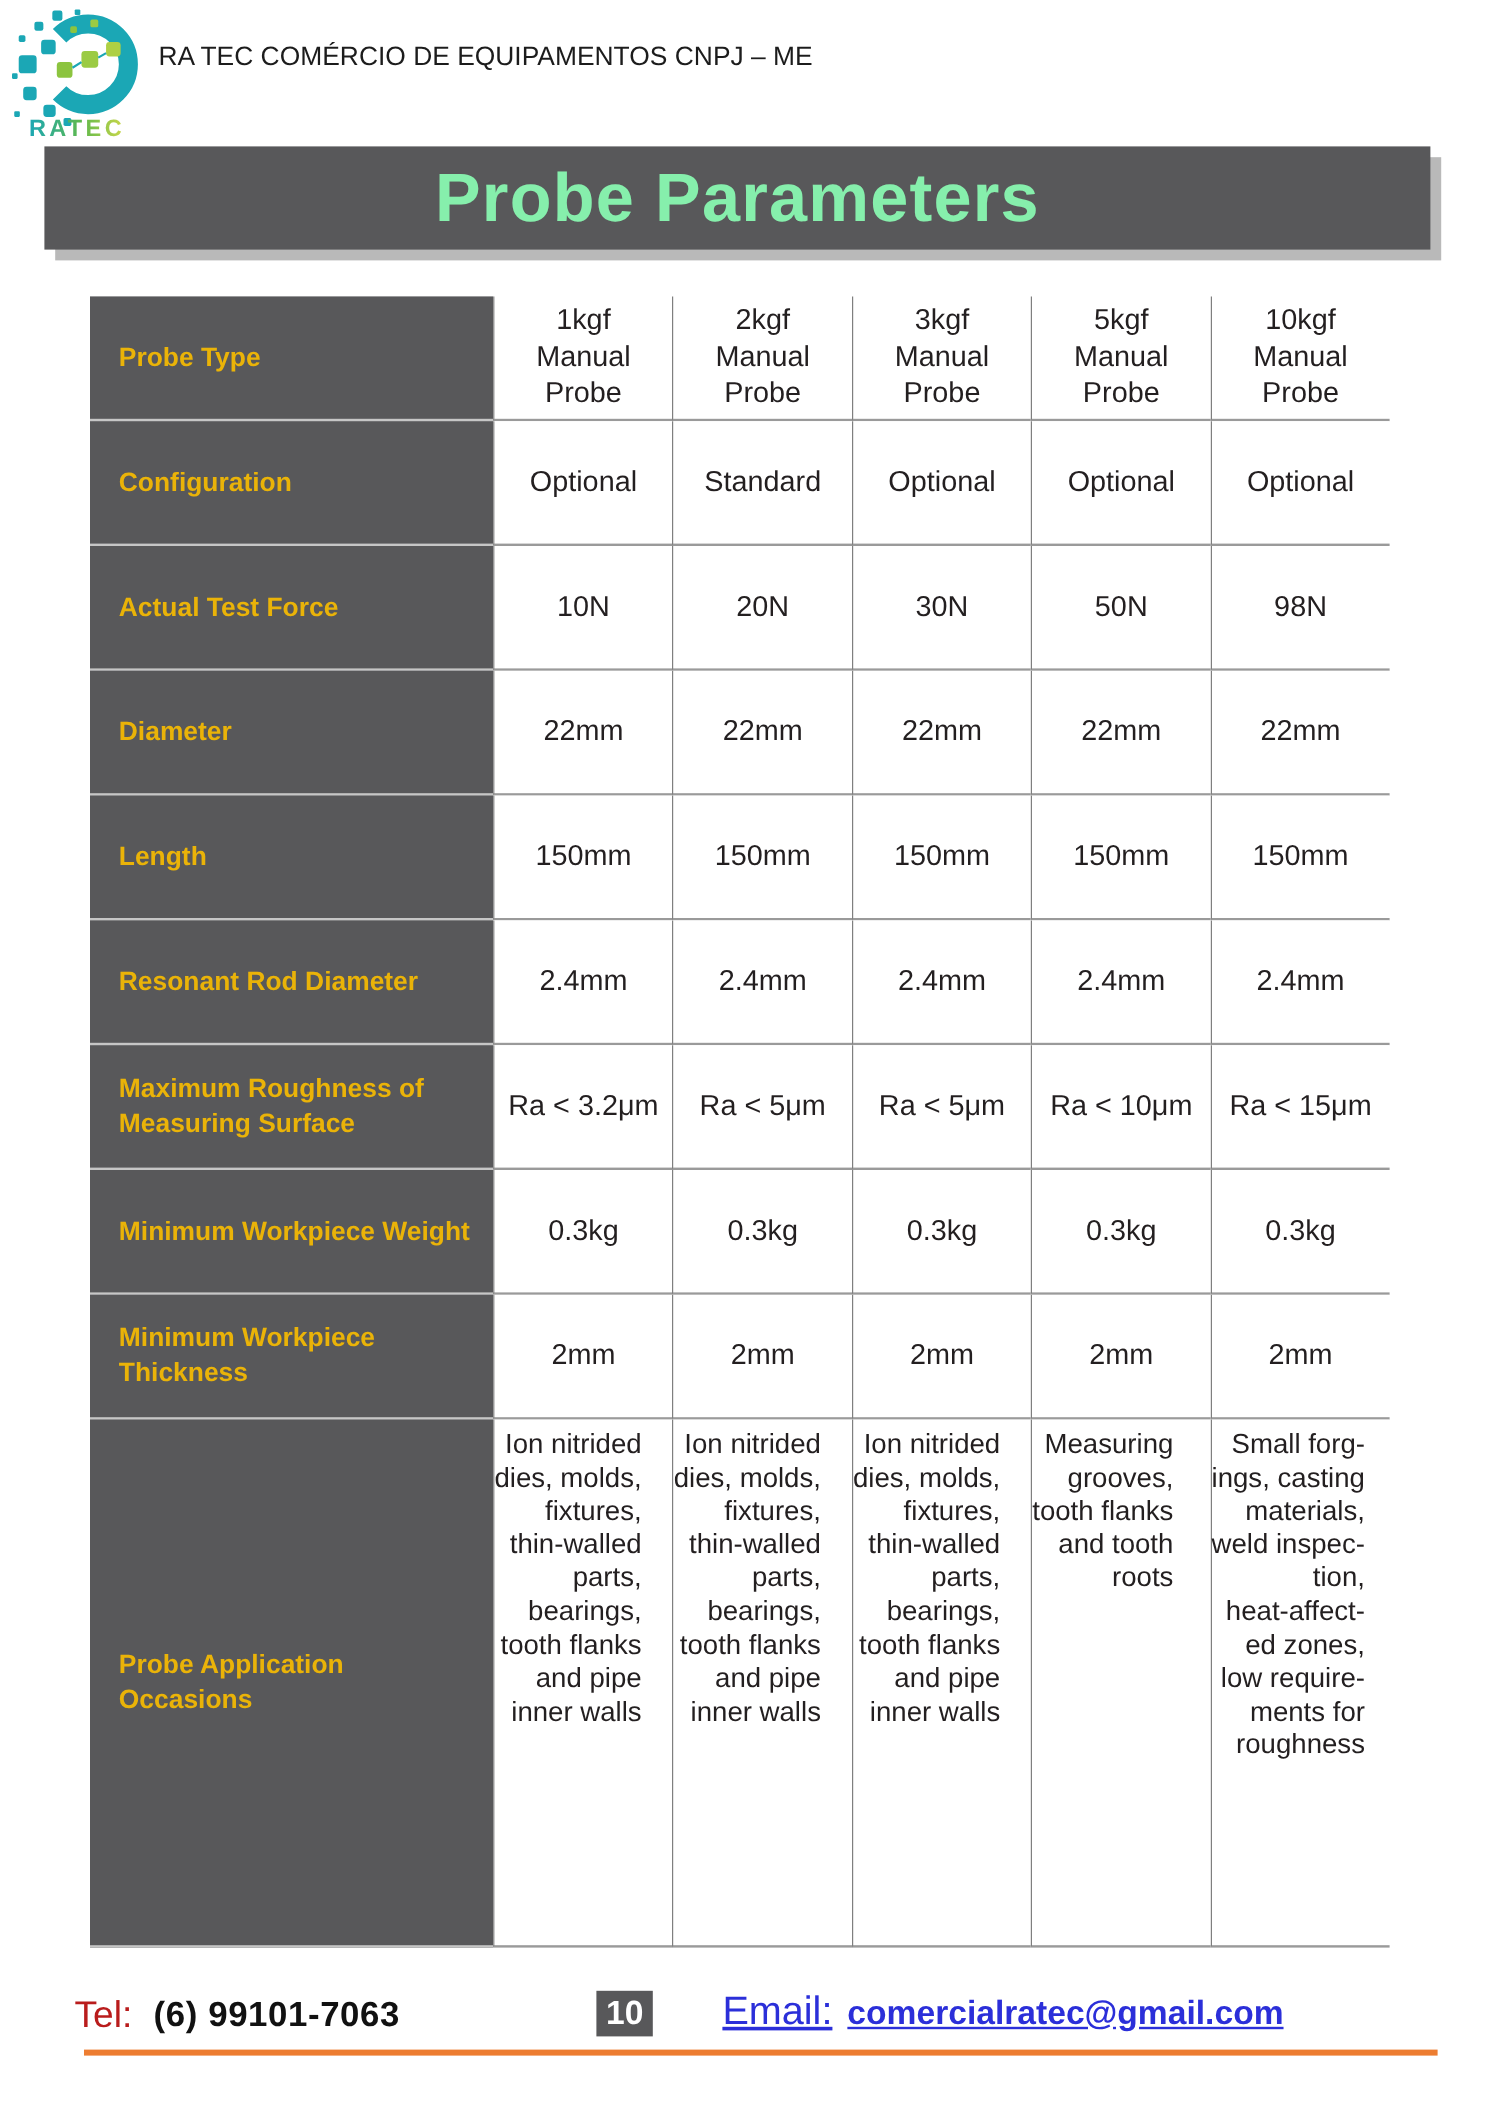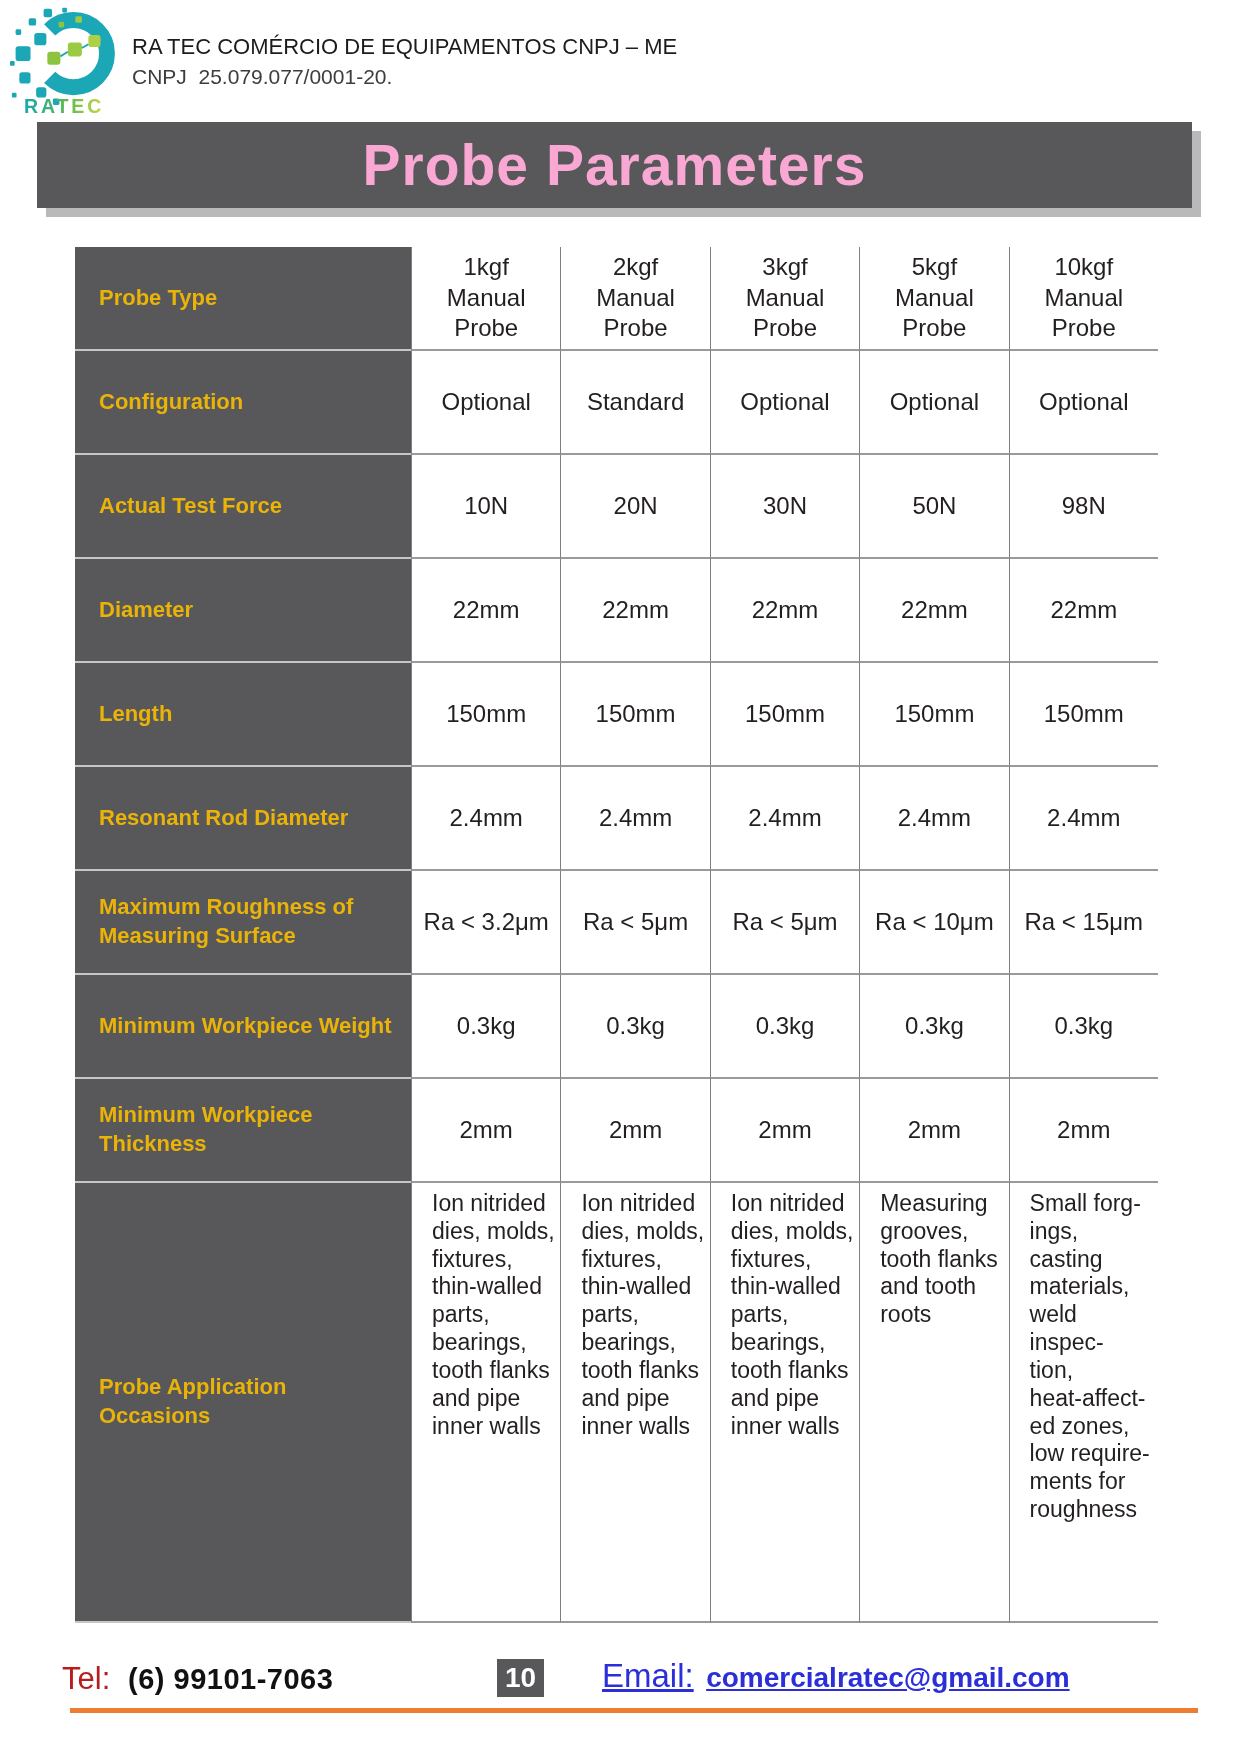--- a/index.html
+++ b/index.html
@@ -15,21 +15,21 @@
   .company-name{font-size:22px;color:#1c1c1c;letter-spacing:0;}
   .company-cnpj{font-size:21px;color:#3d3d3d;margin-top:5px;white-space:pre;}
 
   
   .banner{
     position:absolute;left:37px;top:122px;width:1155px;height:86px;
     background:#58585a;box-shadow:9px 9px 0 0 #b9b9b9;
     display:flex;align-items:center;justify-content:center;
   }
   .banner-title{
-    color:#f9a8d4;font-size:57px;font-weight:700;letter-spacing:1px;
+    color:#86efac;font-size:57px;font-weight:700;letter-spacing:1px;
   }
 
   
   .ptable{
     position:absolute;left:75px;top:247px;width:1083px;
     display:grid;grid-template-columns:336px repeat(5,1fr);
   }
   .hcell{
     background:#58585a;color:#eab308;font-weight:700;font-size:22px;line-height:1.3;
     display:flex;align-items:center;padding:0 18px 0 24px;
@@ -37,22 +37,22 @@
   }
   .dcell{
     background:#ffffff;display:flex;align-items:center;justify-content:center;
     text-align:center;font-size:24px;color:#231f20;line-height:1.28;
     border-bottom:2px solid #9a9a9a;border-left:1px solid #7f7f7f;
     box-sizing:border-box;white-space:pre-line;
   }
   .h104{height:104px;}
   .h440{height:440px;}
   .app{
-    align-items:flex-start;justify-content:flex-start;text-align:left;
-    padding:7px 4px 4px 20px;font-size:23px;line-height:1.21;
+    align-items:flex-start;justify-content:flex-start;text-align:right;
+    padding:7px 4px 4px 0;font-size:23px;line-height:1.21;
   }
 
   
   .footer{position:absolute;left:0;top:1655px;width:1241px;height:60px;}
   .tel-label{position:absolute;left:62px;top:6px;font-size:31px;color:#b91c1c;font-weight:400;}
   .tel-number{position:absolute;left:128px;top:8px;font-size:29px;color:#111111;font-weight:700;letter-spacing:0.5px;}
   .page-badge{
     position:absolute;left:497px;top:4px;background:#58585a;color:#ffffff;
     font-size:28px;font-weight:700;padding:3px 8px;
   }
@@ -95,21 +95,20 @@
         <rect x="62" y="38" width="15" height="15" rx="3" fill="#9bcb43"></rect>
         <rect x="84" y="30" width="13" height="13" rx="3" fill="#aed044"></rect>
         <rect x="52" y="16" width="6" height="6" rx="1.5" fill="#8cc43f"></rect>
         <rect x="70" y="10" width="7" height="7" rx="1.5" fill="#9bcb43"></rect>
         <path d="M54 53 L62 48 M77 44 L84 40" stroke="#1ba7b5" stroke-width="2" fill="none"></path>
       </g>
       <text x="58" y="114" text-anchor="middle" font-family="Liberation Sans, sans-serif" font-size="21" font-weight="bold" letter-spacing="3" fill="url(#lgText)">RATEC</text>
     </svg>
     <div class="company-block">
       <div class="company-name">RA TEC COMÉRCIO DE EQUIPAMENTOS CNPJ – ME</div>
-      <div class="company-cnpj">CNPJ  25.079.077/0001-20.</div>
     </div>
   </div>
 
   <div class="banner">
     <div class="banner-title">Probe Parameters</div>
   </div>
 
   <div class="ptable">
 
     <div class="hcell h104">Probe Type</div>

